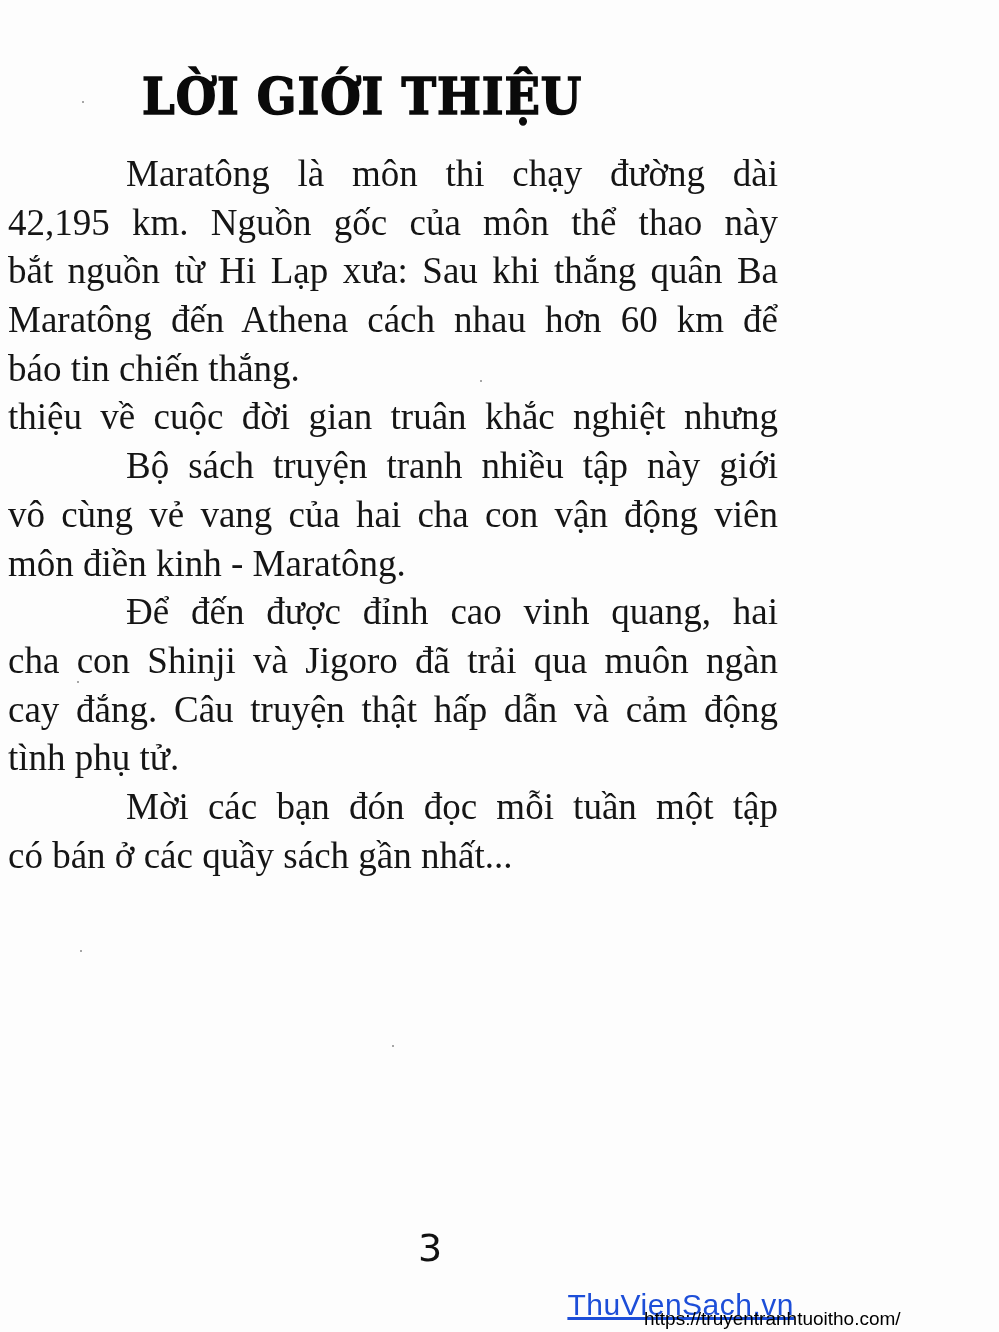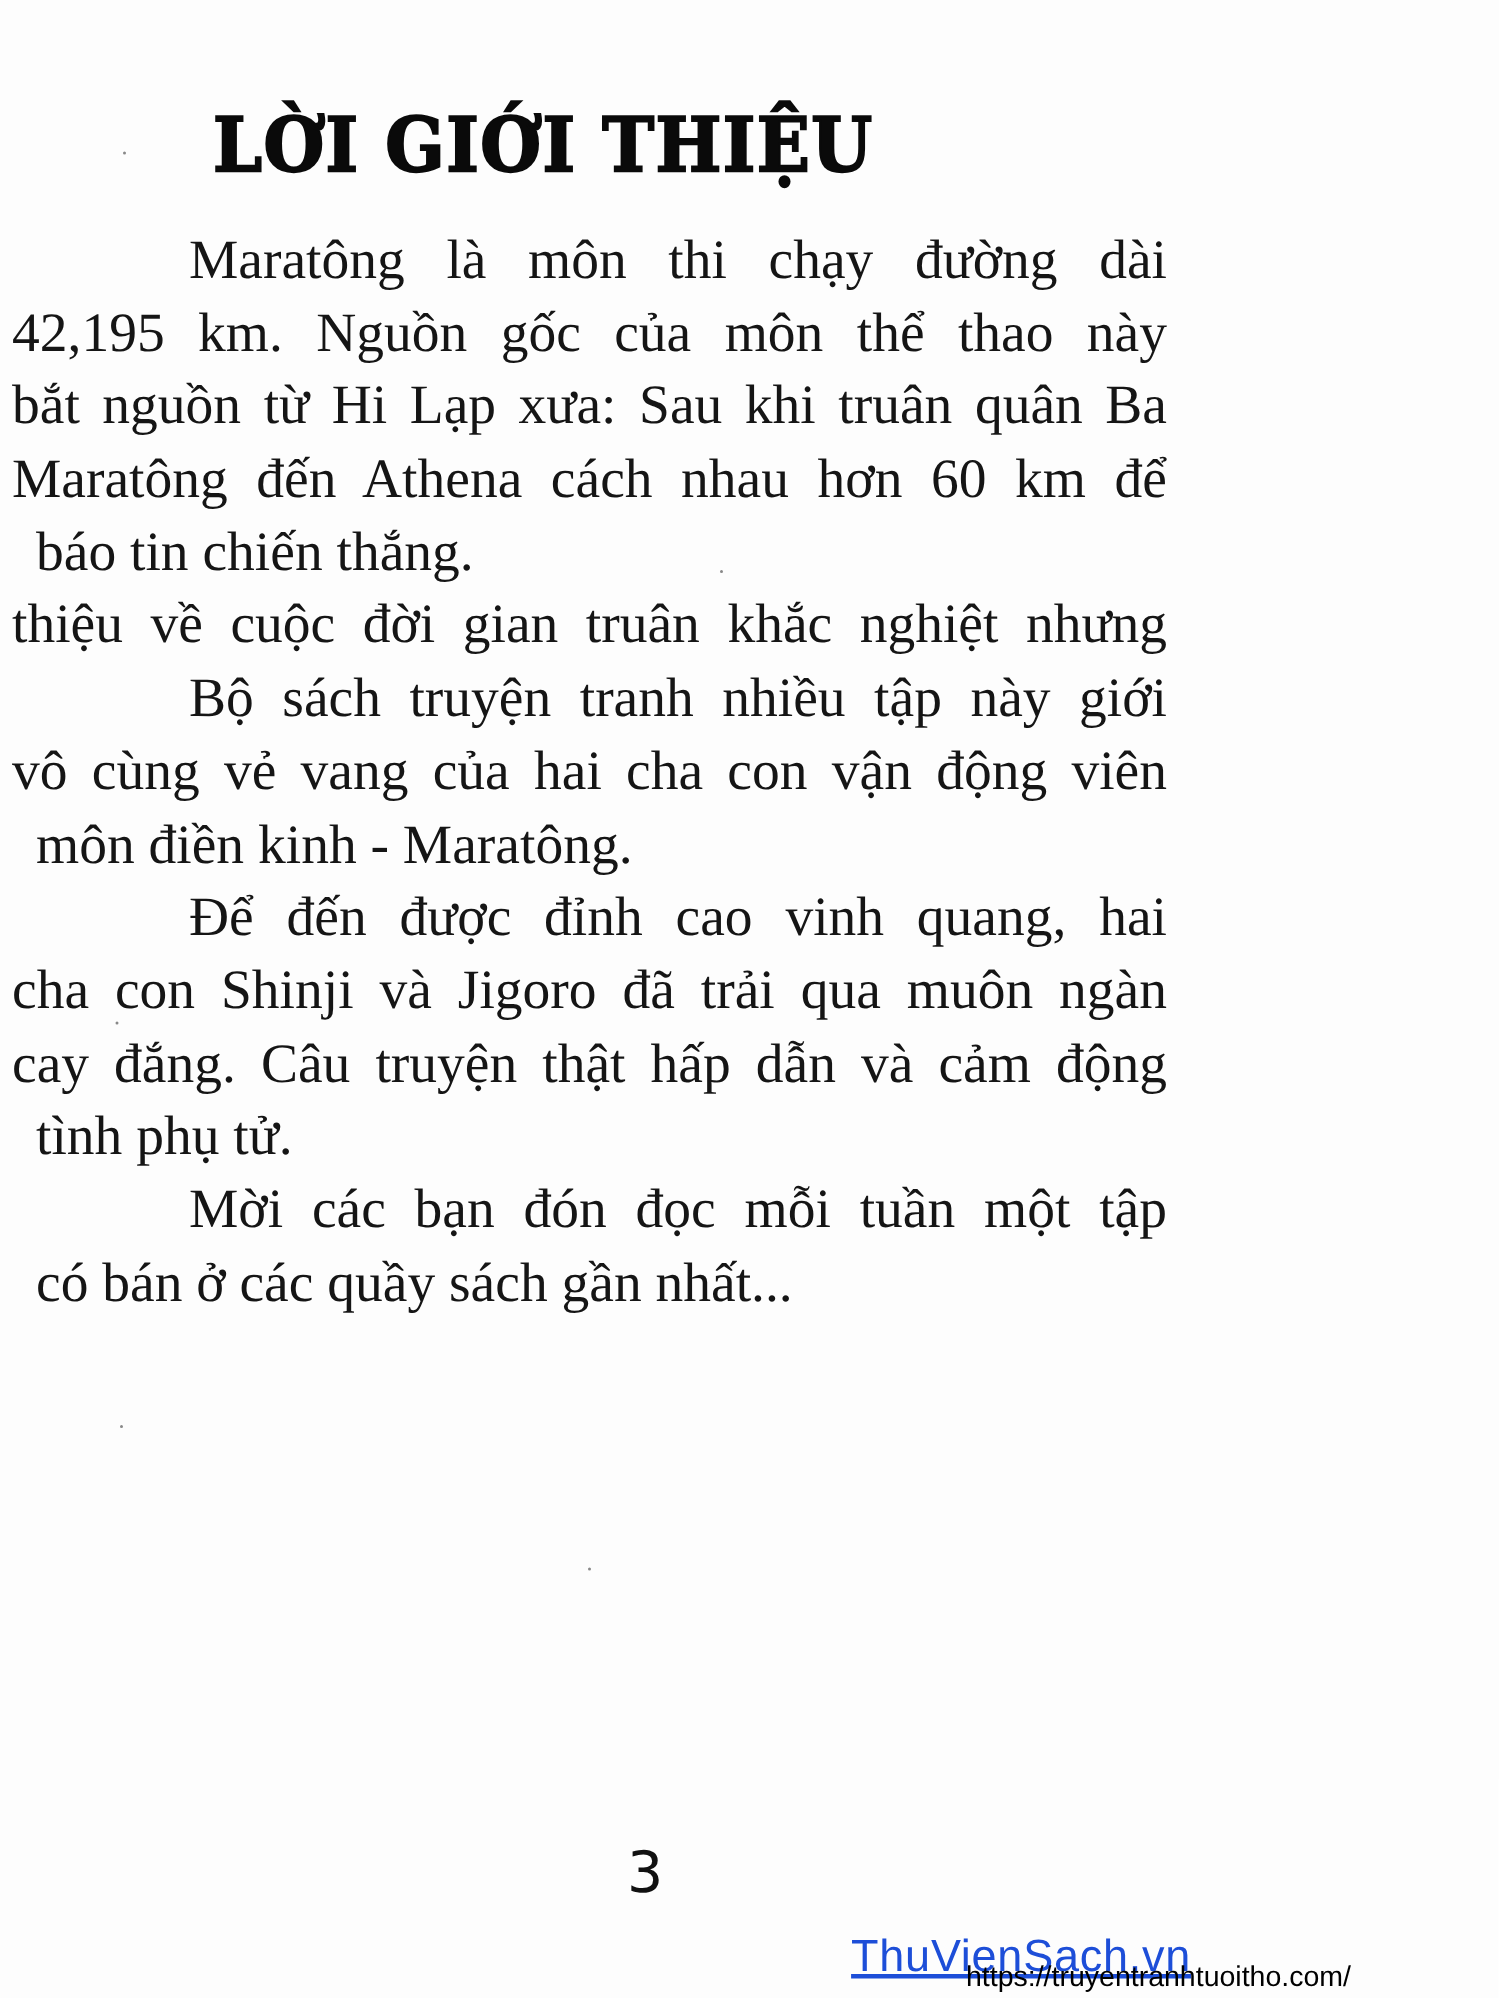--- a/index.html
+++ b/index.html
@@ -50,21 +50,20 @@
     .line {
       display: block;
       white-space: nowrap;
       text-align: justify;
       text-align-last: justify;
       height: 48.7px;
     }
     .line.last {
       text-align: center;
       text-align-last: left;
-      margin-left: 16px;
     }
     .line.indent {
       padding-left: 118px;
     }
     .page-number {
       position: absolute;
       left: 418px;
       top: 1228px;
       font-family: "DejaVu Sans", sans-serif;
       font-size: 38px;
@@ -102,21 +101,21 @@
 <body>
 
 <div class="page">
 
   <h1 class="title">LỜI GIỚI THIỆU</h1>
 
   <div class="body-text">
 
     <span class="line indent">Maratông là môn thi chạy đường dài</span>
     <span class="line">42,195 km. Nguồn gốc của môn thể thao này</span>
-    <span class="line">bắt nguồn từ Hi Lạp xưa: Sau khi truân quân Ba</span>
+    <span class="line">bắt nguồn từ Hi Lạp xưa: Sau khi thắng quân Ba</span>
     <span class="line">Maratông đến Athena cách nhau hơn 60 km để</span>
     <span class="line last">báo tin chiến thắng.</span>
 
     <span class="line">thiệu về cuộc đời gian truân khắc nghiệt nhưng</span>
     <span class="line indent">Bộ sách truyện tranh nhiều tập này giới</span>
     <span class="line">vô cùng vẻ vang của hai cha con vận động viên</span>
     <span class="line last">môn điền kinh - Maratông.</span>
 
     <span class="line indent">Để đến được đỉnh cao vinh quang, hai</span>
     <span class="line">cha con Shinji và Jigoro đã trải qua muôn ngàn</span>

